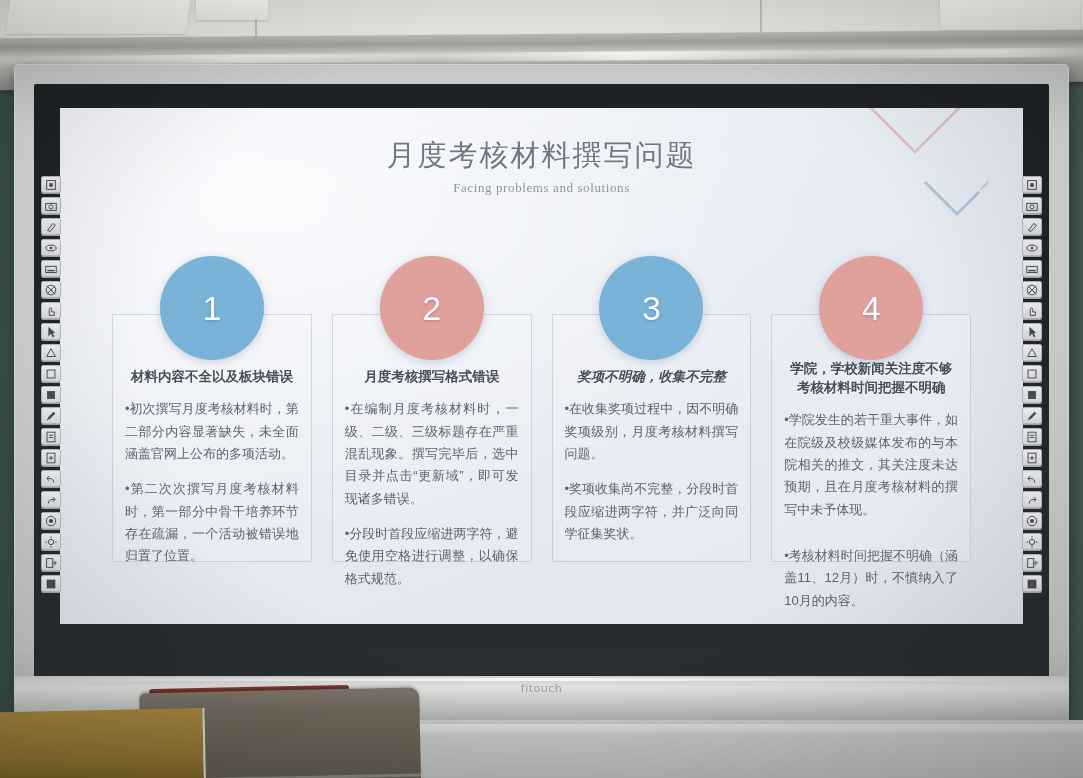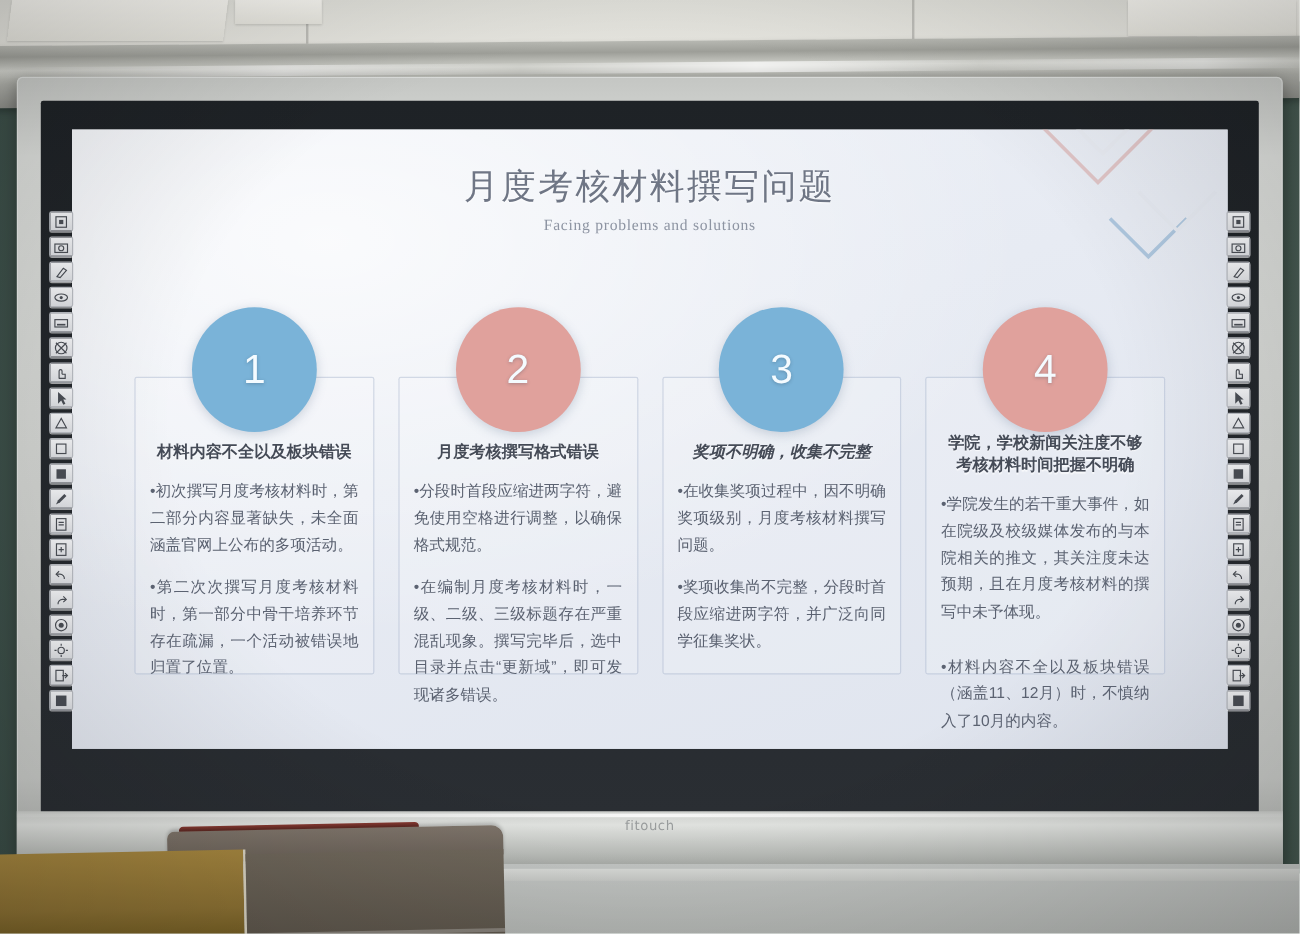--- a/index.html
+++ b/index.html
@@ -256,22 +256,22 @@
                   <div class="bullet">•第二次次撰写月度考核材料时，第一部分中骨干培养环节存在疏漏，一个活动被错误地归置了位置。</div>
                 </div>
               </div>
             </div>
 
             <div class="card">
               <div class="badge" style="background: rgb(224, 161, 156);">2</div>
               <div class="card-box">
                 <div class="card-head" style="white-space: pre-line;">月度考核撰写格式错误</div>
                 <div class="card-body">
+                  <div class="bullet">•在编制月度考核材料时，一级、二级、三级标题存在严重混乱现象。撰写完毕后，选中目录并点击“更新域”，即可发现诸多错误。</div>
                   <div class="bullet">•分段时首段应缩进两字符，避免使用空格进行调整，以确保格式规范。</div>
-                  <div class="bullet">•在编制月度考核材料时，一级、二级、三级标题存在严重混乱现象。撰写完毕后，选中目录并点击“更新域”，即可发现诸多错误。</div>
                 </div>
               </div>
             </div>
 
             <div class="card">
               <div class="badge" style="background: rgb(122, 179, 216);">3</div>
               <div class="card-box">
                 <div class="card-head" style="white-space: pre-line; font-style: italic;">奖项不明确，收集不完整</div>
                 <div class="card-body">
                   <div class="bullet">•在收集奖项过程中，因不明确奖项级别，月度考核材料撰写问题。</div>
@@ -280,21 +280,21 @@
               </div>
             </div>
 
             <div class="card">
               <div class="badge" style="background: rgb(224, 161, 156);">4</div>
               <div class="card-box" style="padding-top:44px;">
                 <div class="card-head" style="white-space: pre-line;">学院，学校新闻关注度不够
 考核材料时间把握不明确</div>
                 <div class="card-body">
                   <div class="bullet" style="margin-bottom:24px;">•学院发生的若干重大事件，如在院级及校级媒体发布的与本院相关的推文，其关注度未达预期，且在月度考核材料的撰写中未予体现。</div>
-                  <div class="bullet">•材料内容不全以及板块错误（涵盖11、12月）时，不慎纳入了10月的内容。</div>
+                  <div class="bullet">•考核材料时间把握不明确（涵盖11、12月）时，不慎纳入了10月的内容。</div>
                 </div>
               </div>
             </div>
 
           </div>
         </div>
 
       </div>
     </div>
 

